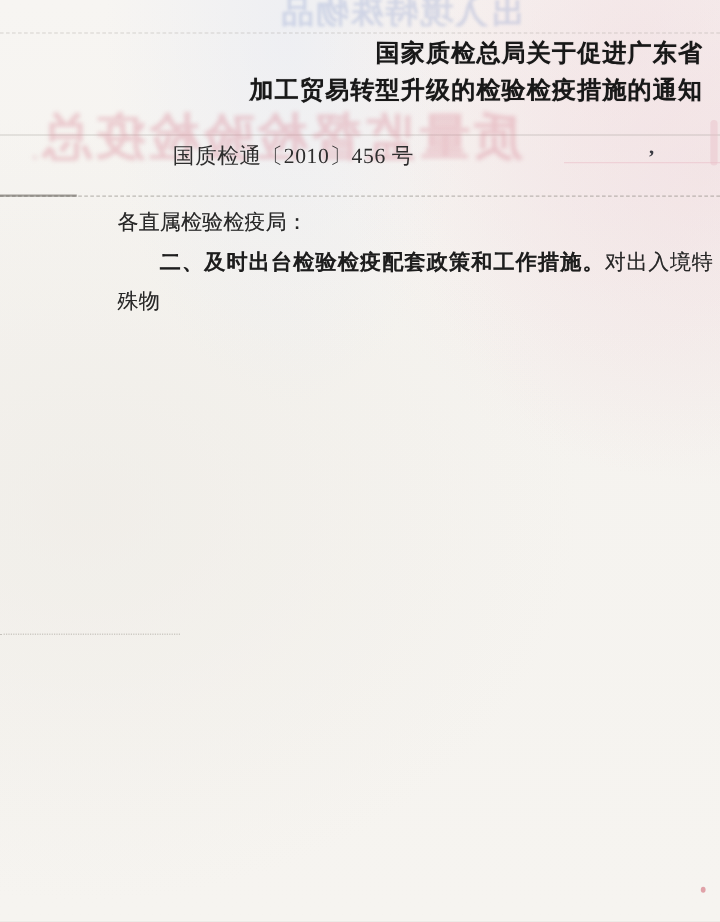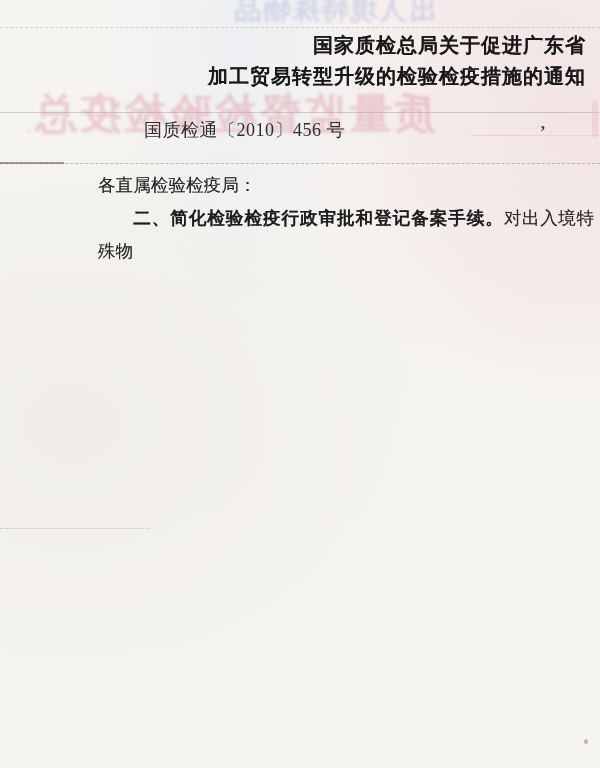--- a/index.html
+++ b/index.html
@@ -110,16 +110,16 @@
     <div>加工贸易转型升级的检验检疫措施的通知</div>
   </div>
 
   <div class="doc-number">国质检通〔2010〕456 号</div>
 
   <div class="doc-body">
     <p class="salutation">各直属检验检疫局：</p>
 
 
 
-    <p><span class="lead">二、简化检验检疫行政审批和登记备案手续。</span><span>对出入境特殊物</span></p>
+    <p><span class="lead">二、及时出台检验检疫配套政策和工作措施。</span><span>对出入境特殊物</span></p>
   </div>
 
 </div>
 
 </body></html>

